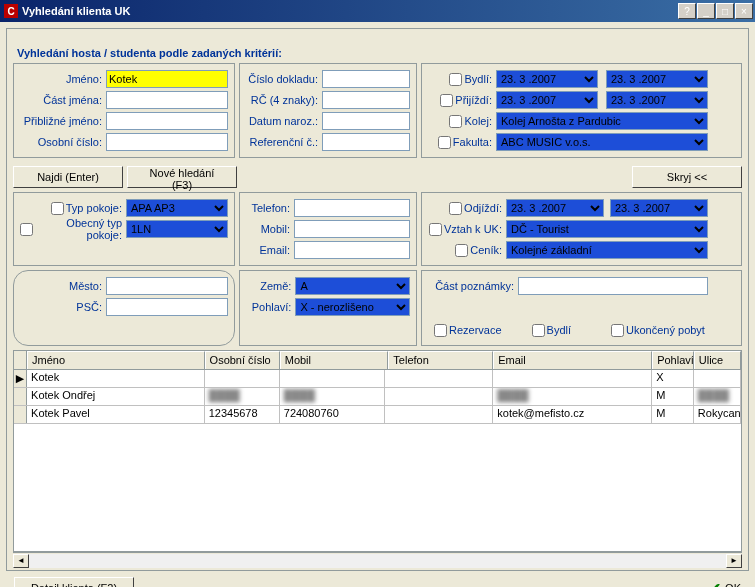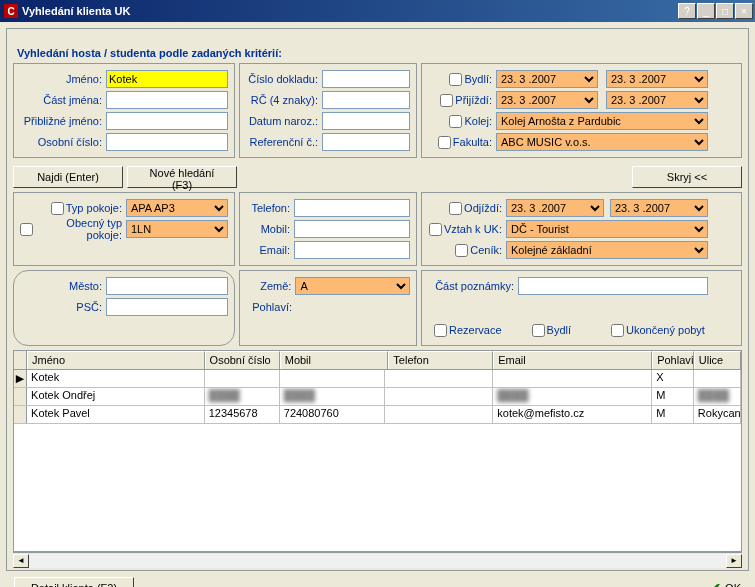--- a/index.html
+++ b/index.html
@@ -12,21 +12,21 @@
 .content { padding: 6px; }
 .section-title { color: #003399; font-weight: bold; margin: 14px 0 4px 4px; }
 .panel { border: 1px solid #919b9c; background: #ece9d8; padding: 4px 6px; }
 .row-panels { display: flex; gap: 4px; margin-bottom: 4px; }
 .form-row { display: flex; align-items: center; margin: 1px 0; height: 20px; }
 .form-label { color: #003399; text-align: right; padding-right: 4px; }
 .form-label.chk { display: flex; align-items: center; justify-content: flex-end; }
 .form-label.chk input { margin-right: 2px; }
 input[type="text"] { border: 1px solid #7f9db9; background: #fff; height: 18px; padding: 0 2px; font-size: 11px; }
 input[type="text"].yellow { background: #ffff00; }
-select { border: 1px solid #7f9db9; background: #fdba74; height: 18px; font-size: 11px; }
+select { border: 1px solid #7f9db9; background: #1d4ed8; height: 18px; font-size: 11px; }
 .btn { background: #ece9d8; border: 1px solid #404040; border-top-color: #fff; border-left-color: #fff; height: 22px; padding: 0 12px; cursor: pointer; font-size: 11px; }
 .btn-row { display: flex; gap: 4px; padding: 4px 0; }
 .grid-wrap { border: 1px solid #919b9c; background: #fff; margin-top: 2px; height: 202px; display: flex; flex-direction: column; }
 .grid-head { display: flex; background: #ece9d8; border-bottom: 1px solid #919b9c; }
 .grid-head .cell { border-right: 1px solid #919b9c; padding: 2px 4px; background: #ece9d8; border-top: 1px solid #fff; border-left: 1px solid #fff; height: 18px; overflow: hidden; white-space: nowrap; }
 .grid-body { flex: 1; overflow: hidden; }
 .grid-row { display: flex; border-bottom: 1px solid #c0c0c0; height: 18px; }
 .grid-row .cell { border-right: 1px solid #c0c0c0; padding: 1px 4px; overflow: hidden; white-space: nowrap; }
 .row-marker { width: 14px; background: #ece9d8; border-right: 1px solid #919b9c; display: flex; align-items: center; justify-content: center; }
 .hscroll { height: 16px; background: #ece9d8; border-top: 1px solid #919b9c; display: flex; align-items: center; }
@@ -212,20 +212,21 @@
             <input type="text" style="width: 122px;">
           </div>
       </div>
       <div class="panel" style="width:178px;">
         <div class="form-row">
             <div class="form-label" style="width:50px">Země:</div>
             <select style="width:116px"><option>A</option></select>
           </div>
         <div class="form-row">
             <div class="form-label" style="width:50px">Pohlaví:</div>
+            <select style="width:116px"><option>X - nerozlišeno</option></select>
           </div>
       </div>
       <div class="panel" style="flex:1;">
         <div class="form-row">
             <div class="form-label" style="width:90px">Část poznámky:</div>
             <input type="text" style="width: 190px;">
           </div>
         <div class="form-row" style="gap:6px;margin-top:24px;">
           <div class="form-label chk" style="width:auto;padding-left:6px">
               <input type="checkbox" style="">

